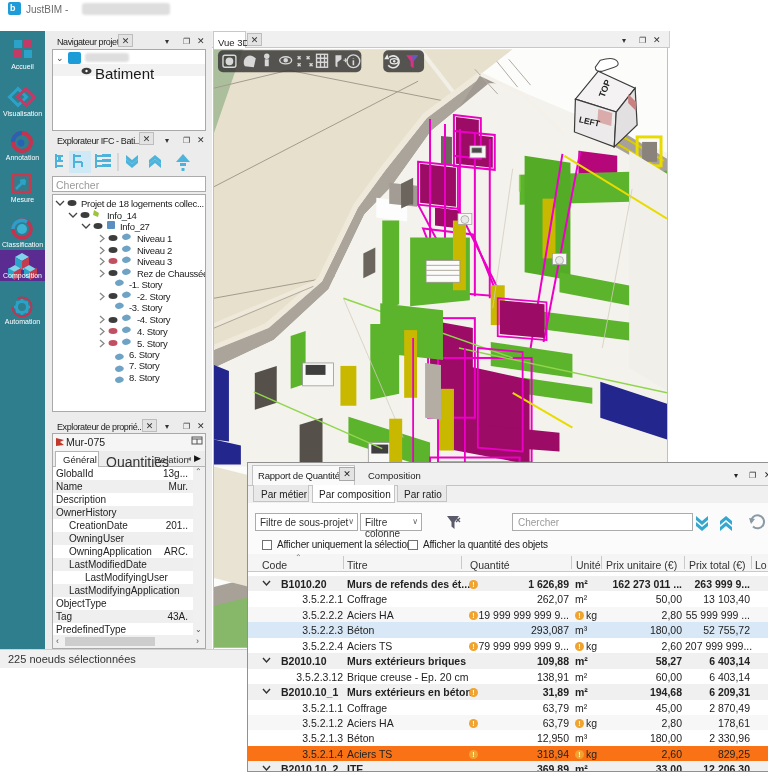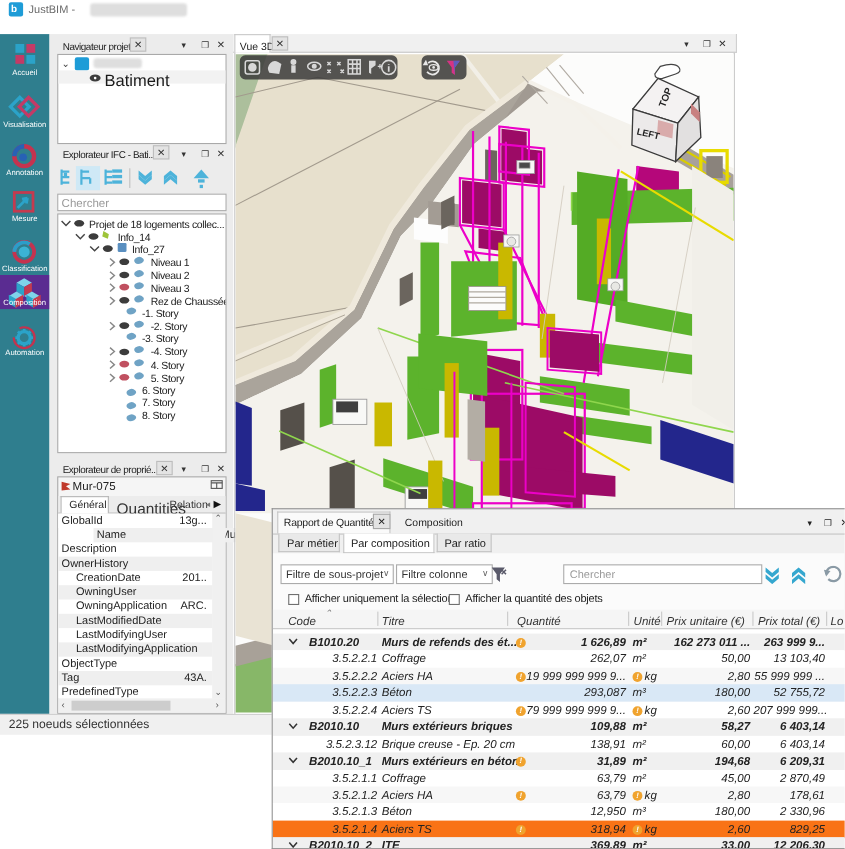--- a/index.html
+++ b/index.html
@@ -244,21 +244,21 @@
       <span class="abs" style="left:53px;top:20px;font-size:14px;color:#333;">Quantities</span>
       <span class="abs" style="left:101px;top:20px;font-size:9.5px;color:#333;">Relation</span>
       <span class="abs" style="left:134px;top:20px;font-size:8px;color:#777;">◂</span>
       <span class="abs" style="left:141px;top:19px;font-size:9px;color:#111;">▶</span>
 
       <div class="abs" style="left:0;top:33px;width:140px;height:168px;background:#fff;font-size:10px;color:#222;">
         <div class="abs" style="left:0;top:0;width:140px;height:13px;background:#fff;">
             <span class="abs" style="left:3px;top:1px;">GlobalId</span>
             <span class="abs" style="right:5px;top:1px;">13g...</span>
           </div>
-        <div class="abs" style="left:0;top:13px;width:140px;height:13px;background:#efefef;margin-left:32px;">
+        <div class="abs" style="left:0;top:13px;width:140px;height:13px;background:#efefef;">
             <span class="abs" style="left:3px;top:1px;">Name</span>
             <span class="abs" style="right:5px;top:1px;">Mur.</span>
           </div>
         <div class="abs" style="left:0;top:26px;width:140px;height:13px;">
             <span class="abs" style="left:3px;top:1px;">Description</span>
           </div>
         <div class="abs" style="left:0;top:39px;width:140px;height:13px;background:#efefef;">
             <span class="abs" style="left:3px;top:1px;">OwnerHistory</span>
           </div>
         <div class="abs" style="left:0;top:52px;width:140px;height:13px;">
@@ -269,21 +269,21 @@
             <span class="abs" style="left:16px;top:1px;">OwningUser</span>
           </div>
         <div class="abs" style="left:0;top:78px;width:140px;height:13px;">
             <span class="abs" style="left:16px;top:1px;">OwningApplication</span>
             <span class="abs" style="right:5px;top:1px;">ARC.</span>
           </div>
         <div class="abs" style="left:0;top:91px;width:140px;height:13px;background:#efefef;">
             <span class="abs" style="left:16px;top:1px;">LastModifiedDate</span>
           </div>
         <div class="abs" style="left:0;top:104px;width:140px;height:13px;">
-            <span class="abs" style="left:16px;top:1px;">LastModifyingUser</span>
+            <span class="abs" style="left:32px;top:1px;">LastModifyingUser</span>
           </div>
         <div class="abs" style="left:0;top:117px;width:140px;height:13px;background:#efefef;">
             <span class="abs" style="left:16px;top:1px;">LastModifyingApplication</span>
           </div>
         <div class="abs" style="left:0;top:130px;width:140px;height:13px;">
             <span class="abs" style="left:3px;top:1px;">ObjectType</span>
           </div>
         <div class="abs" style="left:0;top:143px;width:140px;height:13px;background:#efefef;">
             <span class="abs" style="left:3px;top:1px;">Tag</span>
             <span class="abs" style="right:5px;top:1px;">43A.</span>
@@ -533,21 +533,21 @@
     <span class="abs" style="left:13px;top:26px;font-size:10px;">Par métier</span>
     <span class="abs" style="left:71px;top:26px;font-size:10px;">Par composition</span>
     <span class="abs" style="left:156px;top:26px;font-size:10px;">Par ratio</span>
 
     <div class="abs" style="left:0;top:40px;width:521px;height:270px;background:#fbfbfb;"></div>
 
     <div class="abs" style="left:7px;top:50px;width:103px;height:18px;background:#fff;border:1px solid #ababab;">
       <span class="abs" style="left:4px;top:3px;font-size:10px;color:#333;">Filtre de sous-projet</span>
       <span class="abs" style="right:3px;top:3px;font-size:8px;color:#666;">∨</span>
     </div>
-    <div class="abs" style="left:112px;top:50px;width:88px;height:18px;background:#fff;border:1px solid #ababab;">
+    <div class="abs" style="left:112px;top:50px;width:62px;height:18px;background:#fff;border:1px solid #ababab;">
       <span class="abs" style="left:4px;top:3px;font-size:10px;color:#333;">Filtre colonne</span>
       <span class="abs" style="right:3px;top:3px;font-size:8px;color:#666;">∨</span>
     </div>
     <svg class="abs" style="left:198px;top:52px;" width="16" height="16">
         <path d="M1 1 h12 l-4.5 6 v7 l-3 -2.5 v-4.5 z" fill="#5a5a6a"></path>
         <path d="M10 3 l4 4 m0 -4 l-4 4" stroke="#5a5a6a" stroke-width="1.4"></path>
       </svg>
     <div class="abs" style="left:264px;top:50px;width:181px;height:18px;background:#fff;border:1px solid #ababab;">
       <span class="abs" style="left:5px;top:3px;font-size:10px;color:#9a9a9a;">Chercher</span>
     </div>
@@ -562,21 +562,21 @@
         <path d="M57 8 a6.5 6.5 0 1 1 2 4.5"></path>
       </g>
       <path d="M55 4 l6 1 l-4 5 z" fill="#8a9aa5"></path>
     </svg>
 
     <span class="abs" style="left:14px;top:77px;width:10px;height:10px;border:1px solid #707070;background:#fff;"></span>
     <span class="abs" style="left:29px;top:76px;font-size:10px;letter-spacing:-0.2px;">Afficher uniquement la sélection</span>
     <span class="abs" style="left:160px;top:77px;width:10px;height:10px;border:1px solid #707070;background:#fff;"></span>
     <span class="abs" style="left:175px;top:76px;font-size:10px;letter-spacing:-0.2px;">Afficher la quantité des objets</span>
 
-    <div id="qtable" class="abs" style="left:0;top:91px;width:521px;height:219px;background:#fff;font-style:italic;">
+    <div id="qtable" class="abs" style="left:0;top:91px;width:521px;height:219px;background:#fff;">
       <div class="abs" style="left:0;top:0;width:521px;height:18px;background:#f5f5f5;border-bottom:1px solid #c9c9c9;color:#333;">
         <span class="abs" style="left:14px;top:5px;">Code</span>
         <span class="abs" style="left:47px;top:-1px;font-size:8px;color:#777;">⌃</span>
         <span class="abs" style="left:99px;top:5px;">Titre</span>
         <span class="abs" style="left:222px;top:5px;">Quantité</span>
         <span class="abs" style="left:328px;top:5px;">Unité</span>
         <span class="abs" style="left:358px;top:5px;">Prix unitaire (€)</span>
         <span class="abs" style="left:441px;top:5px;">Prix total (€)</span>
         <span class="abs" style="left:507px;top:5px;">Lo</span>
         <span class="abs" style="left:95px;top:2px;width:1px;height:13px;background:#c9c9c9;"></span>

